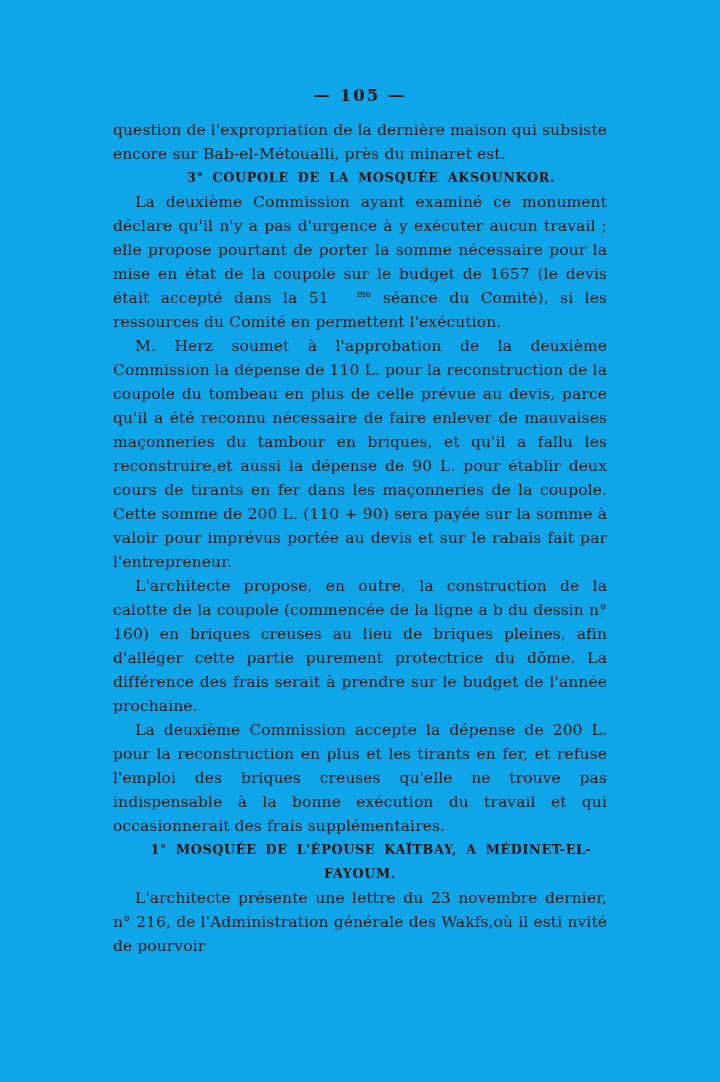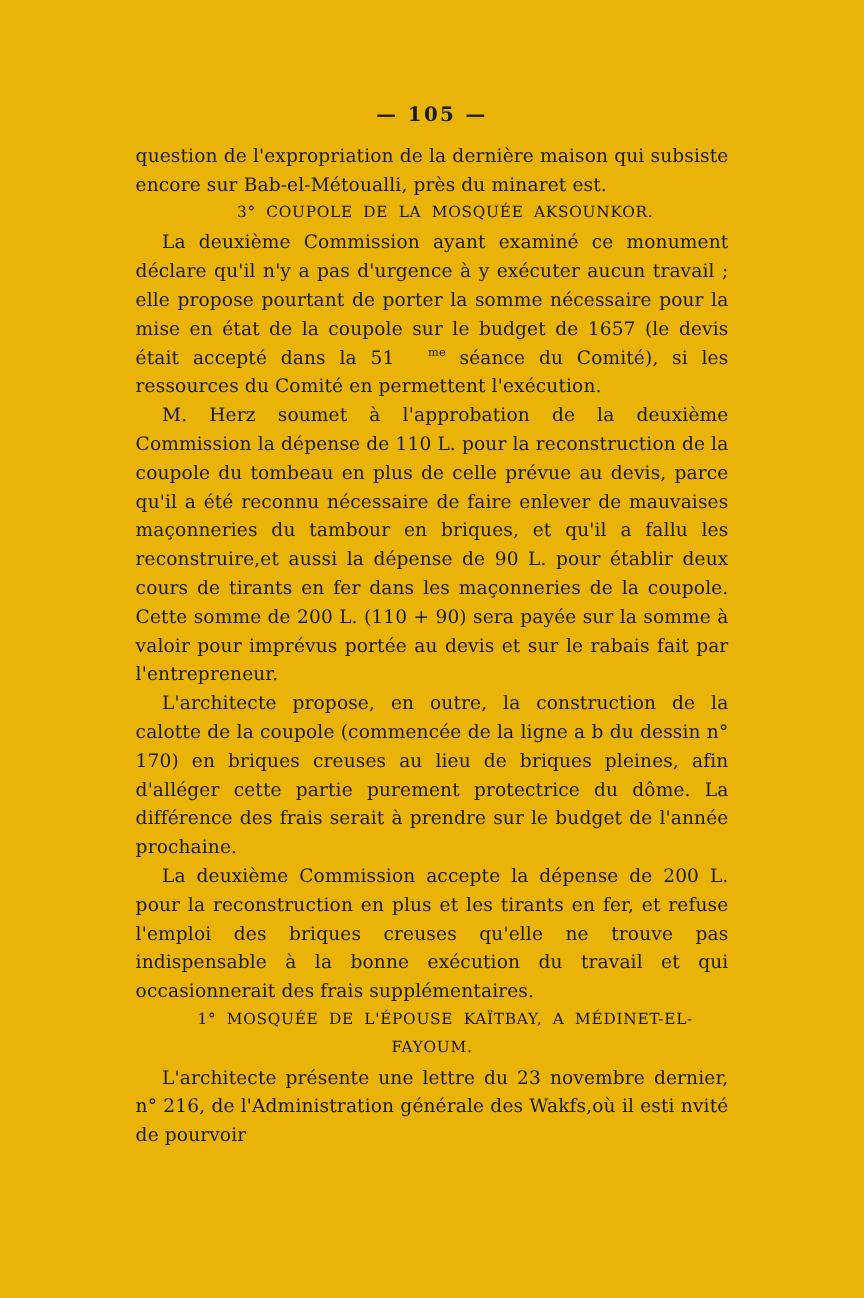--- a/index.html
+++ b/index.html
@@ -4,21 +4,21 @@
 <style>
   html, body {
     margin: 0;
     padding: 0;
     background: #ffffff;
   }
   .scan-page {
     position: relative;
     width: 720px;
     height: 1082px;
-    background: #eab308;
+    background: #0ea5e9;
     overflow: hidden;
     font-family: "DejaVu Serif", "Liberation Serif", serif;
     color: #1c1c1c;
   }
   .page-number {
     margin-top: 86px;
     text-align: center;
     font-size: 16.5px;
     font-weight: bold;
     letter-spacing: 2px;
@@ -38,21 +38,21 @@
     margin: 0;
     text-indent: 22px;
   }
   .text-block p.no-indent {
     text-indent: 0;
   }
   .section-heading {
     margin: 9px 0 7px 0;
     text-align: center;
     font-size: 12.8px;
-    font-weight: normal;
+    font-weight: bold;
     letter-spacing: 0.6px;
     word-spacing: 4px;
     color: #161616;
     text-indent: 0;
   }
   sup.ordinal-sup {
     font-size: 9.5px;
     line-height: 0;
     vertical-align: super;
     margin-left: 28px;
@@ -72,21 +72,21 @@
     <p class="no-indent">question de l'expropriation de la dernière maison qui subsiste encore sur Bab-el-Métoualli, près du minaret est.</p>
 
     <p class="section-heading">3° COUPOLE DE LA MOSQUÉE AKSOUNKOR.</p>
 
 
     <p><span>La deuxième Commission ayant examiné ce monument déclare qu'il n'y a pas d'urgence à y exécuter aucun travail ; elle propose pourtant de porter la somme nécessaire pour la mise en état de la coupole sur le budget de 1657 (le devis était accepté dans la 51</span><sup class="ordinal-sup">me</sup><span> séance du Comité), si les ressources du Comité en permettent l'exécution.</span></p>
 
 
     <p>M. Herz soumet à l'approbation de la deuxième Commission la dépense de 110 L. pour la reconstruction de la coupole du tombeau en plus de celle prévue au devis, parce qu'il a été reconnu nécessaire de faire enlever de mauvaises maçonneries du tambour en briques, et qu'il a fallu les reconstruire,et aussi la dépense de 90 L. pour établir deux cours de tirants en fer dans les maçonneries de la coupole. Cette somme de 200 L. (110 + 90) sera payée sur la somme à valoir pour imprévus portée au devis et sur le rabais fait par l'entrepreneur.</p>
 
-    <p><span>L'architecte propose, en outre, la construction de la calotte de la coupole (commencée de la ligne </span><span class="italic-ref">a b</span><span> du dessin n° 170) en briques creuses au lieu de briques pleines, afin d'alléger cette partie purement protectrice du dôme. La différence des frais serait à prendre sur le budget de l'année prochaine.</span></p>
+    <p><span>L'architecte propose, en outre, la construction de la calotte de la coupole (commencée de la ligne </span><span class="italic-ref">a b</span><span> du dessin n° 160) en briques creuses au lieu de briques pleines, afin d'alléger cette partie purement protectrice du dôme. La différence des frais serait à prendre sur le budget de l'année prochaine.</span></p>
 
     <p>La deuxième Commission accepte la dépense de 200 L. pour la reconstruction en plus et les tirants en fer, et refuse l'emploi des briques creuses qu'elle ne trouve pas indispensable à la bonne exécution du travail et qui occasionnerait des frais supplémentaires.</p>
 
     <p class="section-heading">1° MOSQUÉE DE L'ÉPOUSE KAÏTBAY, A MÉDINET-EL-FAYOUM.</p>
 
     <p>L'architecte présente une lettre du 23 novembre dernier, n° 216, de l'Administration générale des Wakfs,où il esti nvité de pourvoir</p>
 
   </div>
 
 </div>

